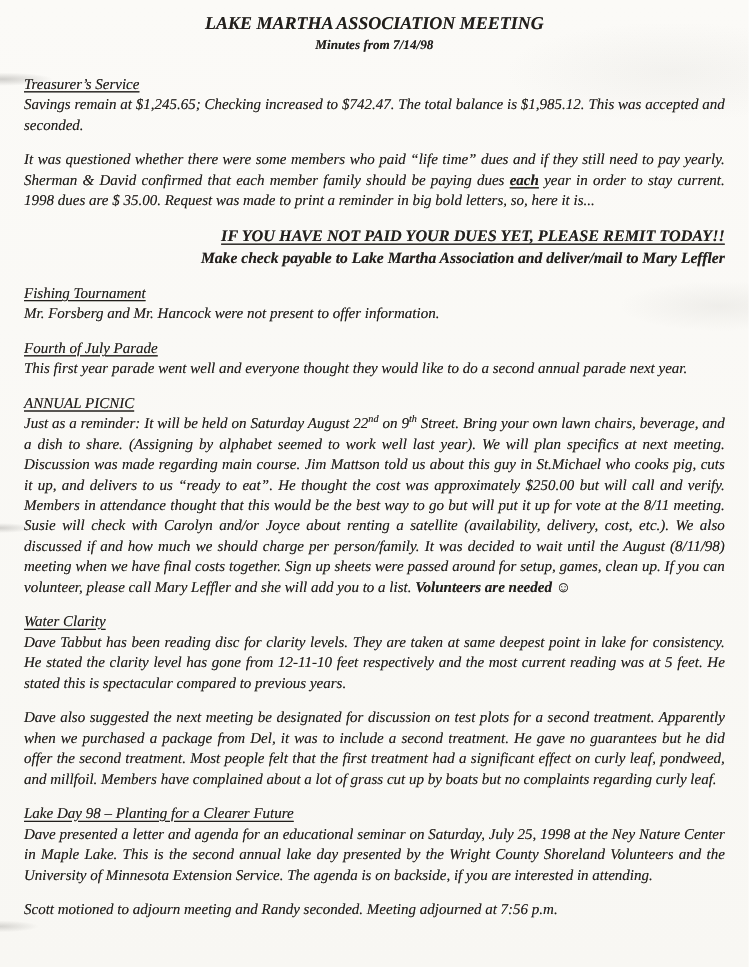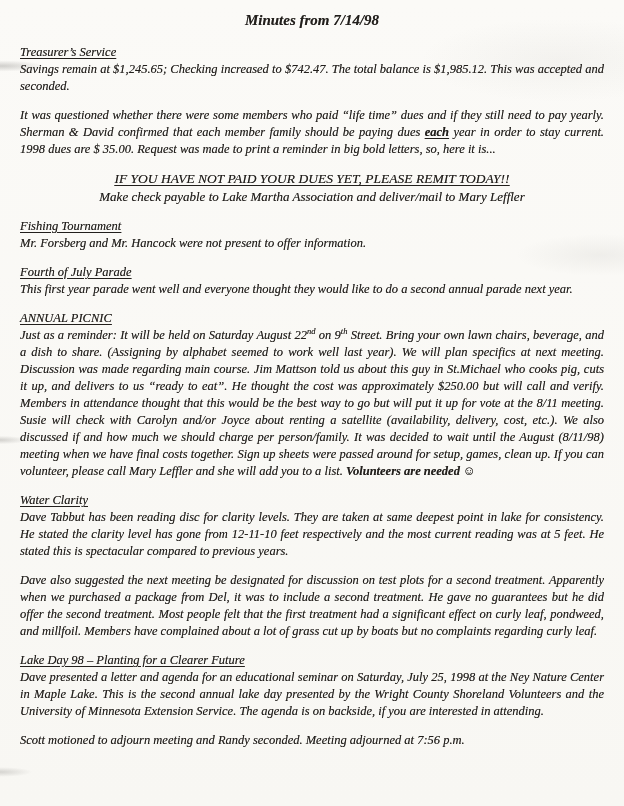--- a/index.html
+++ b/index.html
@@ -32,36 +32,36 @@
   .doc-title {
     text-align: center;
     font-weight: bold;
     font-size: 15px;
     line-height: 17px;
     margin: 0 0 1px 0;
   }
   .doc-subtitle {
     text-align: center;
     font-weight: bold;
-    font-size: 15px;
+    font-size: 11px;
     line-height: 16px;
     margin: 0 0 16px 0;
   }
   p.para {
     margin: 0 0 12px 0;
   }
   .section { margin: 0 0 12px 0; }
   .heading {
     text-decoration: underline;
     text-underline-offset: 2px;
   }
   .heading-caps { text-decoration: underline; text-underline-offset: 2px; margin-top: 25px; }
   .banner {
-    text-align: center;
-    font-weight: normal;
+    text-align: right;
+    font-weight: bold;
     margin: 2px 0 12px 0;
   }
   .banner-line1 {
     font-size: 13.5px;
     line-height: 18px;
     text-decoration: underline;
     text-underline-offset: 2px;
   }
   .banner-line2 {
     font-size: 13px;
@@ -73,20 +73,21 @@
     font-size: 8.5px;
     vertical-align: super;
     line-height: 0;
   }
 </style>
 </head>
 <body>
 
 <div class="page">
 
+  <div class="doc-title">LAKE MARTHA ASSOCIATION MEETING</div>
   <div class="doc-subtitle">Minutes from 7/14/98</div>
 
 
   <div class="section">
     <span class="heading">Treasurer’s Service</span><br>
     <span>Savings remain at $1,245.65; Checking increased to $742.47. The total balance is $1,985.12. This was accepted and seconded.</span>
   </div>
 
   <p class="para"><span>It was questioned whether there were some members who paid “life time” dues and if they still need to pay yearly.  Sherman &amp; David confirmed that each member family should be paying dues </span><span class="u">each</span><span> year in order to stay current.  1998 dues are $ 35.00.  Request was made to print a reminder in big bold letters, so, here it is...</span></p>
 

